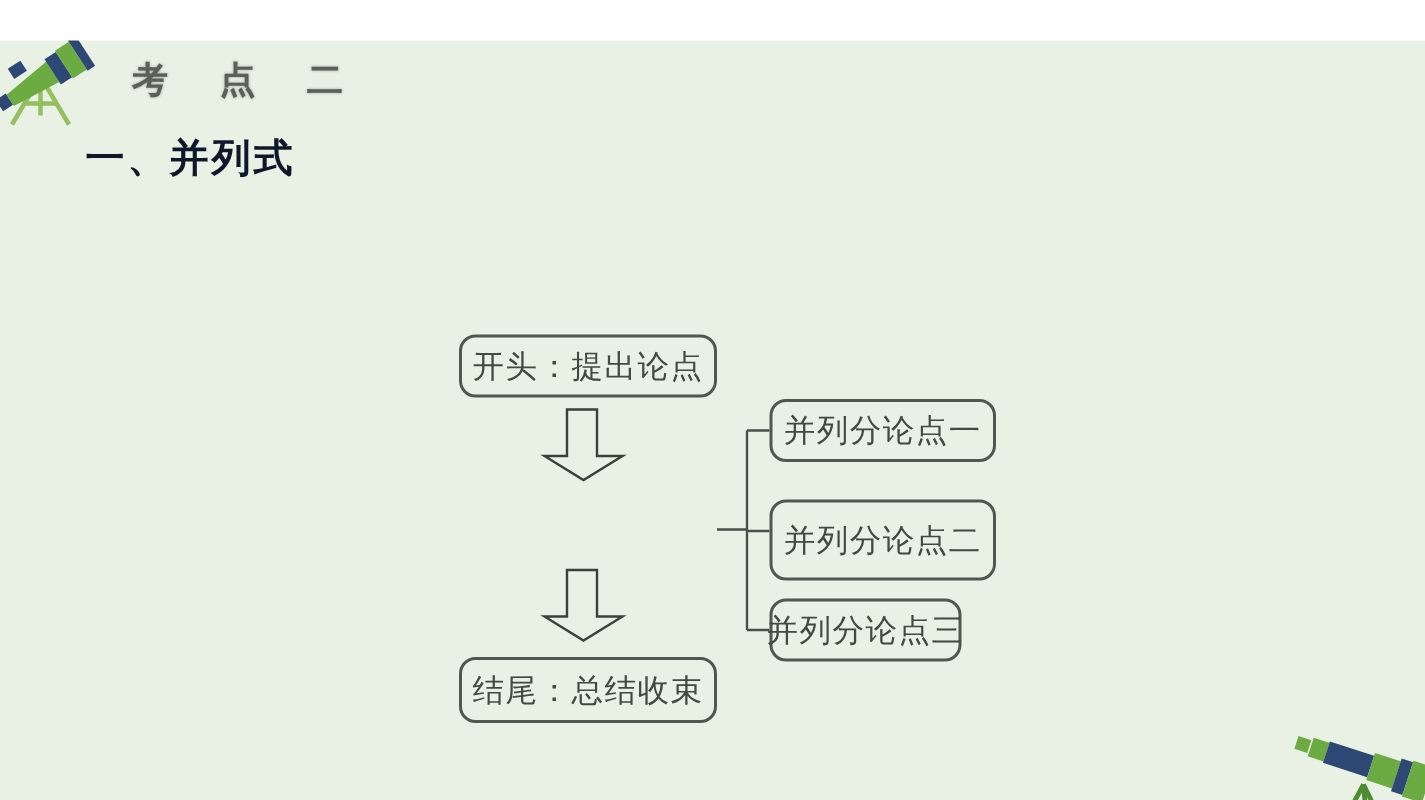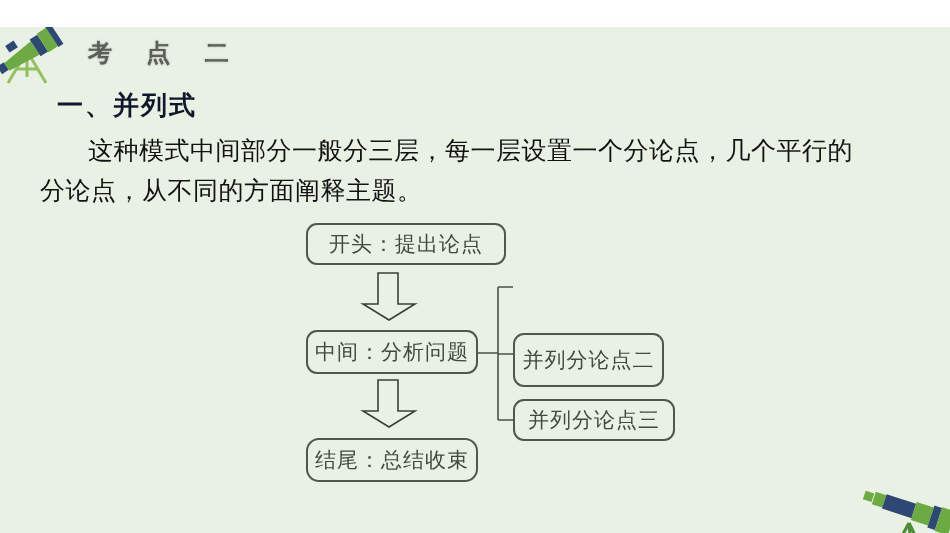--- a/index.html
+++ b/index.html
@@ -44,26 +44,26 @@
     border-radius:11px;
     background:transparent;
     color:#414a40;
     font-family:"DejaVu Serif",serif;
     font-size:21px;
     letter-spacing:1px;
     display:flex;align-items:center;justify-content:center;
     box-sizing:border-box;
     white-space:nowrap;
   }
-  .n-open  {left:306px;top:196px;width:200px;height:42px;}
+  .n-open  {left:306px;top:196px;width:172px;height:42px;}
   .n-mid   {left:306px;top:303px;width:172px;height:44px;}
-  .n-end   {left:306px;top:411px;width:172px;height:44px;border-radius:13px;}
+  .n-end   {left:306px;top:411px;width:172px;height:44px;}
   .n-b1    {left:513px;top:239px;width:151px;height:42px;}
   .n-b2    {left:513px;top:306px;width:151px;height:54px;}
-  .n-b3    {left:513px;top:372px;width:162px;height:42px;}
+  .n-b3    {left:513px;top:372px;width:128px;height:42px;}
   .overlay{position:absolute;left:0;top:0;width:950px;height:533px;pointer-events:none;}
   .tl-scope{position:absolute;left:-4px;top:-2px;}
   .br-scope{position:absolute;right:-6px;bottom:-2px;}
 </style>
 </head>
 <body>
 
 <div class="slide">
 
   <svg class="tl-scope" width="72" height="62" viewBox="0 0 72 62">
@@ -82,39 +82,35 @@
       <rect x="40" y="18" width="9" height="20" fill="#2d4874"></rect>
       <rect x="49" y="17" width="11" height="22" fill="#6cab41"></rect>
       <rect x="60" y="16" width="6" height="24" fill="#2d4874"></rect>
     </g>
   </svg>
 
   <div class="badge">考 点 二</div>
 
   <div class="heading">一、并列式</div>
 
-  <div class="para">
-    <div class="pline indent">这种模式中间部分一般分三层，每一层设置一个分论点，几个平行的</div>
-    <div class="pline">分论点，从不同的方面阐释主题。</div>
-  </div>
 
   <svg class="overlay" viewBox="0 0 950 533">
     <g stroke="#4a504a" stroke-width="1.6" fill="none">
       <path d="M478 326 H498 M498 260 V393 M498 260 H513 M498 327 H513 M498 393 H513"></path>
     </g>
     <g stroke="#3a403a" stroke-width="1.6" fill="none" stroke-linejoin="miter">
       <polygon points="378,246 398,246 398,277 415,277 389,293 363,277 378,277"></polygon>
       <polygon points="378,353 398,353 398,384 415,384 389,400 363,384 378,384"></polygon>
     </g>
   </svg>
 
   <div class="node n-open">开头：提出论点</div>
-  <div class="node n-mid">中间：分析问题</div>
   <div class="node n-end">结尾：总结收束</div>
 
+  <div class="node n-b1">并列分论点一</div>
   <div class="node n-b2">并列分论点二</div>
   <div class="node n-b3">并列分论点三</div>
 
   <svg class="br-scope" width="100" height="95" viewBox="0 0 100 95">
 
     <g stroke="#4d8c30" stroke-width="3.2" fill="none">
       <line x1="53" y1="56" x2="32" y2="95"></line>
       <line x1="53" y1="56" x2="72" y2="95"></line>
       <line x1="53" y1="56" x2="56" y2="90"></line>
     </g>

